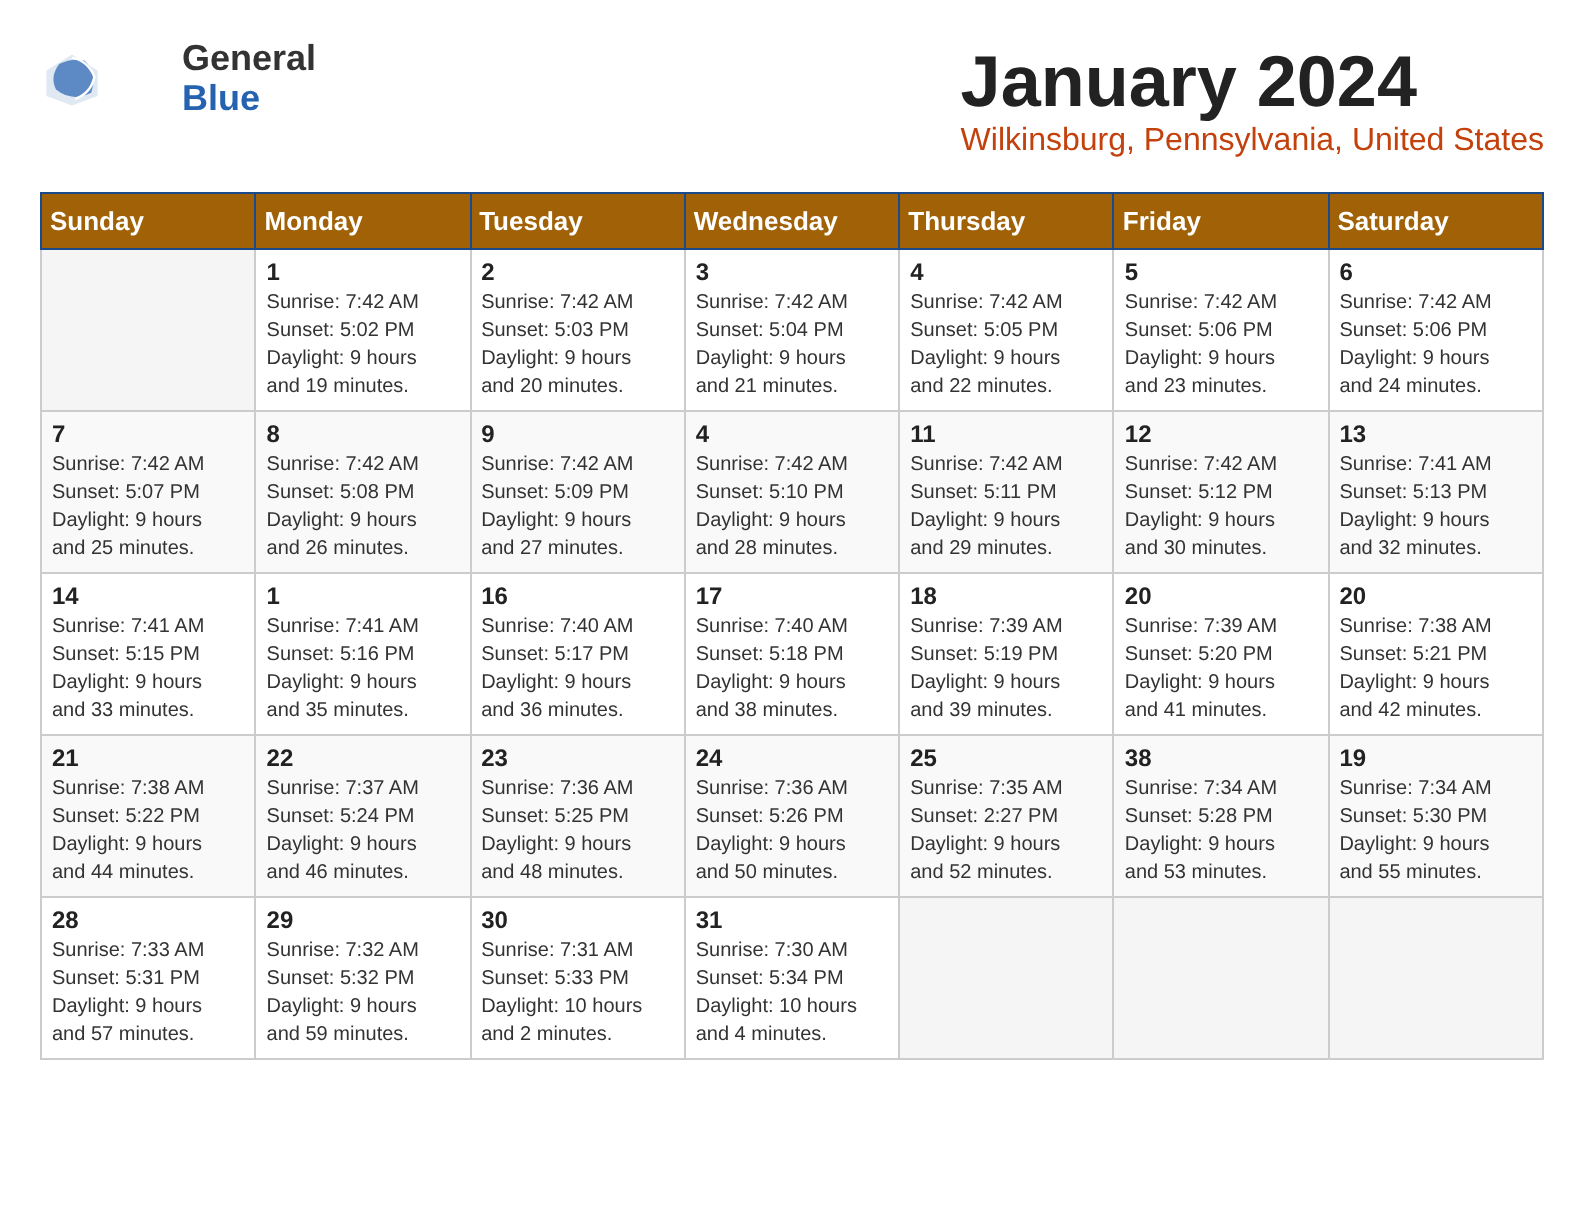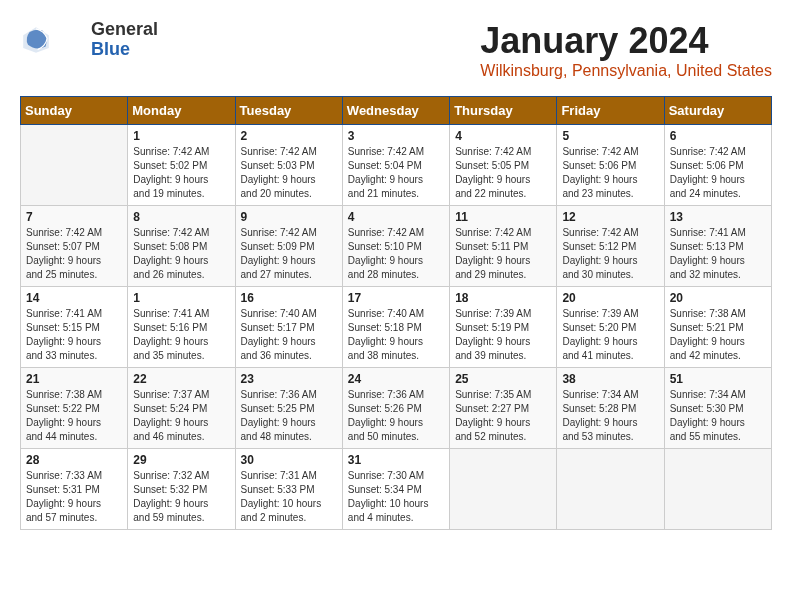--- a/index.html
+++ b/index.html
@@ -304,21 +304,21 @@
 and 52 minutes.</div>
         </td>
         <td>
           <div class="day-num">38</div>
           <div class="day-info" style="white-space: pre-line;">Sunrise: 7:34 AM
 Sunset: 5:28 PM
 Daylight: 9 hours
 and 53 minutes.</div>
         </td>
         <td>
-          <div class="day-num">51</div>
+          <div class="day-num">19</div>
           <div class="day-info" style="white-space: pre-line;">Sunrise: 7:34 AM
 Sunset: 5:30 PM
 Daylight: 9 hours
 and 55 minutes.</div>
         </td>
       </tr>
       <tr>
         <td>
           <div class="day-num">28</div>
           <div class="day-info" style="white-space: pre-line;">Sunrise: 7:33 AM

